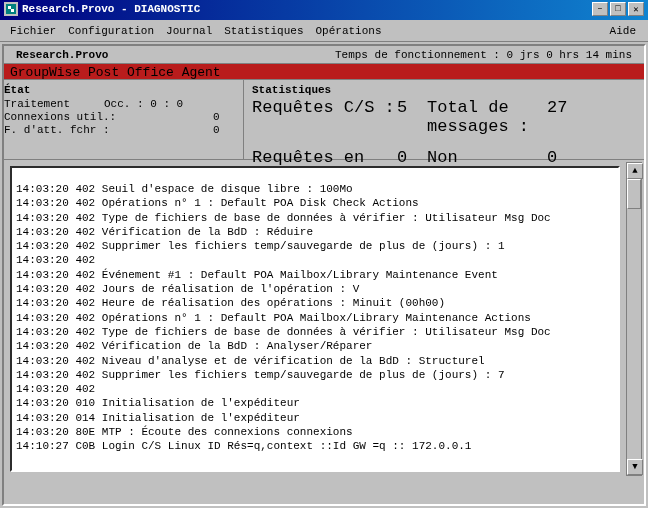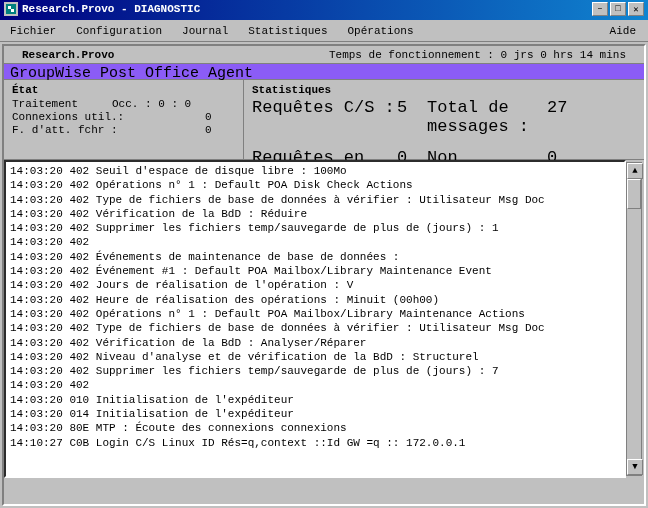--- a/index.html
+++ b/index.html
@@ -61,65 +61,64 @@
       background: #c0c0c0;
       border-bottom: 1px solid #808080;
       padding: 2px 4px;
       display: flex;
       align-items: center;
       justify-content: space-between;
       height: 22px;
     }
     .menu-items {
       display: flex;
-      gap: 8px;
       align-items: flex-end;
     }
     .menu-item {
       padding: 2px 6px;
       cursor: pointer;
       font-size: 11px;
       color: black;
     }
     .menu-help {
       padding: 2px 8px;
       font-size: 11px;
       cursor: pointer;
       margin-left: 36px;
     }
 
     
     .server-info {
       background: #c0c0c0;
-      padding: 2px 18px;
+      padding: 2px 12px;
       display: flex;
       justify-content: space-between;
       border-bottom: 1px solid #808080;
       height: 18px;
       align-items: center;
     }
 
     
     .agent-info {
-      background: #8b5cf6;
+      background: #b91c1c;
       padding: 1px 6px;
       border-bottom: 1px solid #808080;
       height: 16px;
-      font-size: 15px;
+      font-size: 13px;
     }
 
     
     .stats-section {
       display: flex;
       border-bottom: 1px solid #808080;
       height: 80px;
     }
 
     .stat-panel {
-      padding: 4px 8px;
+      padding: 4px 0;
       font-size: 11px;
     }
 
     .stat-panel-left {
       flex: 0 0 240px;
       border-right: 1px solid #808080;
     }
 
     .stat-panel-right {
       flex: 1;
@@ -152,22 +151,22 @@
     .log-area-container {
       display: flex;
       height: calc(100% - 140px);
     }
 
     .log-area {
       flex: 1;
       background: #ffffff;
       border: 2px inset #808080;
       border-color: #808080 #ffffff #ffffff #808080;
-      margin: 0;
-      padding: 2px 4px;
+      margin: 6px;
+      padding: 14px 4px;
       overflow-y: auto;
       font-family: 'Courier New', Courier, monospace;
       font-size: 11px;
       line-height: 1.3;
     }
 
     .log-entry {
       white-space: nowrap;
       font-size: 11px;
       color: #000000;
@@ -300,21 +299,20 @@
 
     <div class="log-area-container">
       <div class="log-area" id="log-area">
 
       <div class="log-entry">14:03:20 402   Seuil d'espace de disque libre : 100Mo</div>
           <div class="log-entry">14:03:20 402   Opérations n° 1 : Default POA Disk Check Actions</div>
           <div class="log-entry">14:03:20 402   Type de fichiers de base de données à vérifier :  Utilisateur Msg Doc</div>
           <div class="log-entry">14:03:20 402   Vérification de la BdD :  Réduire</div>
           <div class="log-entry">14:03:20 402   Supprimer les fichiers temp/sauvegarde de plus de (jours) : 1</div>
           <div class="log-entry">14:03:20 402</div>
-          <div class="log-entry">14:03:20 402   Événements de maintenance de base de données :</div>
           <div class="log-entry">14:03:20 402     Événement #1 : Default POA Mailbox/Library Maintenance Event</div>
           <div class="log-entry">14:03:20 402     Jours de réalisation de l'opération :  V</div>
           <div class="log-entry">14:03:20 402     Heure de réalisation des opérations :  Minuit  (00h00)</div>
           <div class="log-entry">14:03:20 402     Opérations n° 1 : Default POA Mailbox/Library Maintenance Actions</div>
           <div class="log-entry">14:03:20 402     Type de fichiers de base de données à vérifier :  Utilisateur Msg Doc</div>
           <div class="log-entry">14:03:20 402     Vérification de la BdD :  Analyser/Réparer</div>
           <div class="log-entry">14:03:20 402     Niveau d'analyse et de vérification de la BdD :  Structurel</div>
           <div class="log-entry">14:03:20 402     Supprimer les fichiers temp/sauvegarde de plus de (jours) : 7</div>
           <div class="log-entry">14:03:20 402</div>
           <div class="log-entry">14:03:20 010  Initialisation de l'expéditeur</div>

